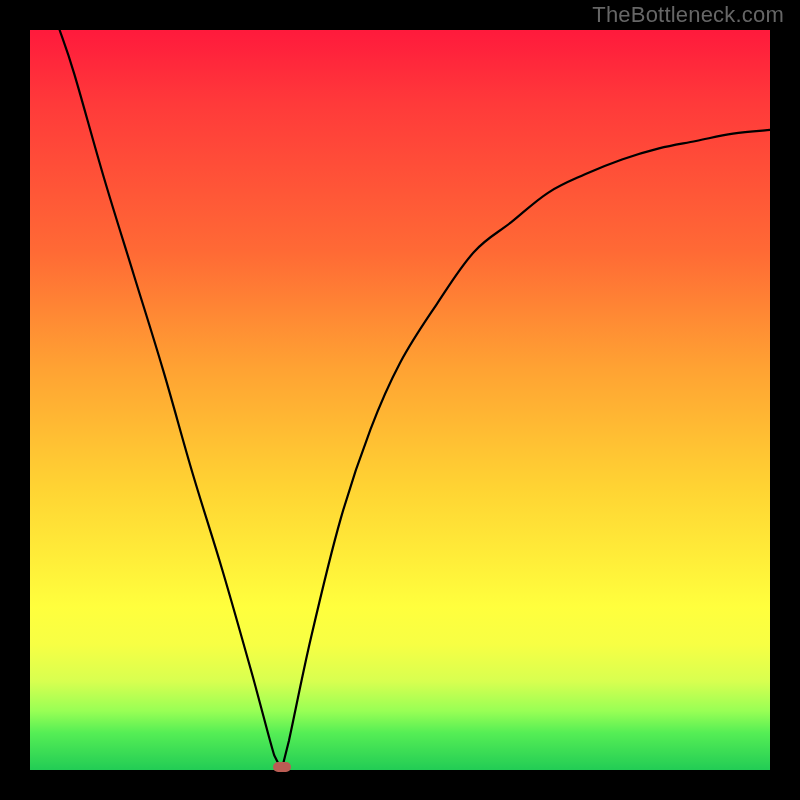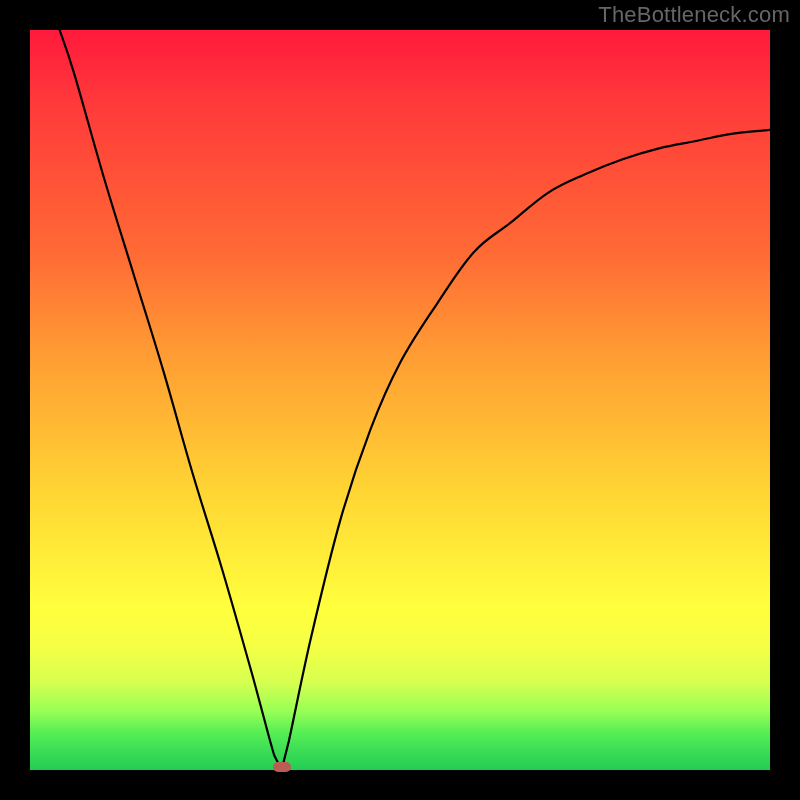--- a/index.html
+++ b/index.html
@@ -35,21 +35,21 @@
       #f7ff44 83%,
       #d8ff50 88%,
       #99ff55 92%,
       #55ee55 95%,
       #22cc55 100%
     );
   }
   .watermark {
     position: absolute;
     top: 2px;
-    right: 10px;
+    right: 16px;
     color: #666666;
     font-size: 22px;
     font-weight: 500;
     letter-spacing: 0.2px;
     user-select: none;
   }
   svg.curve {
     position: absolute;
     left: 0;
     top: 0;

